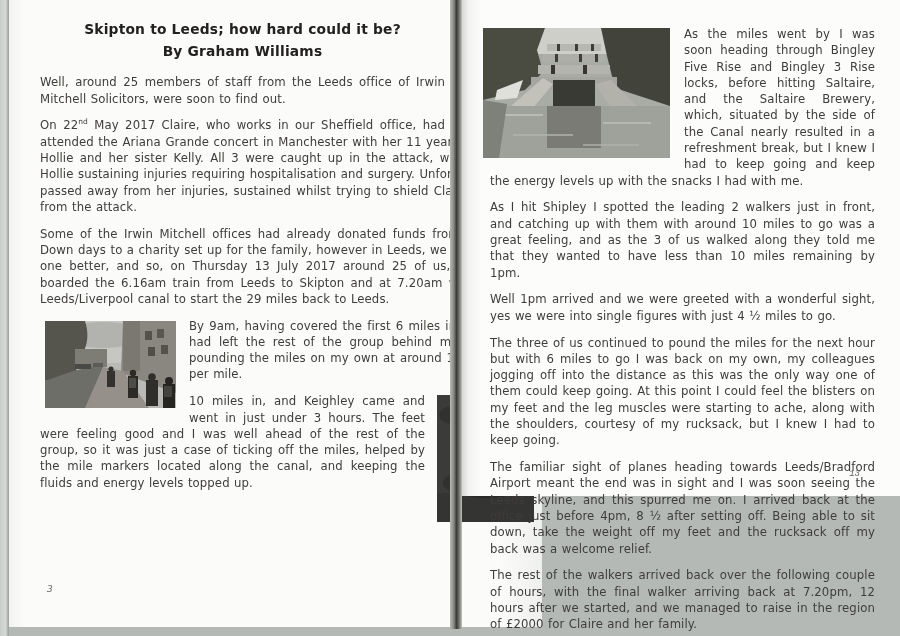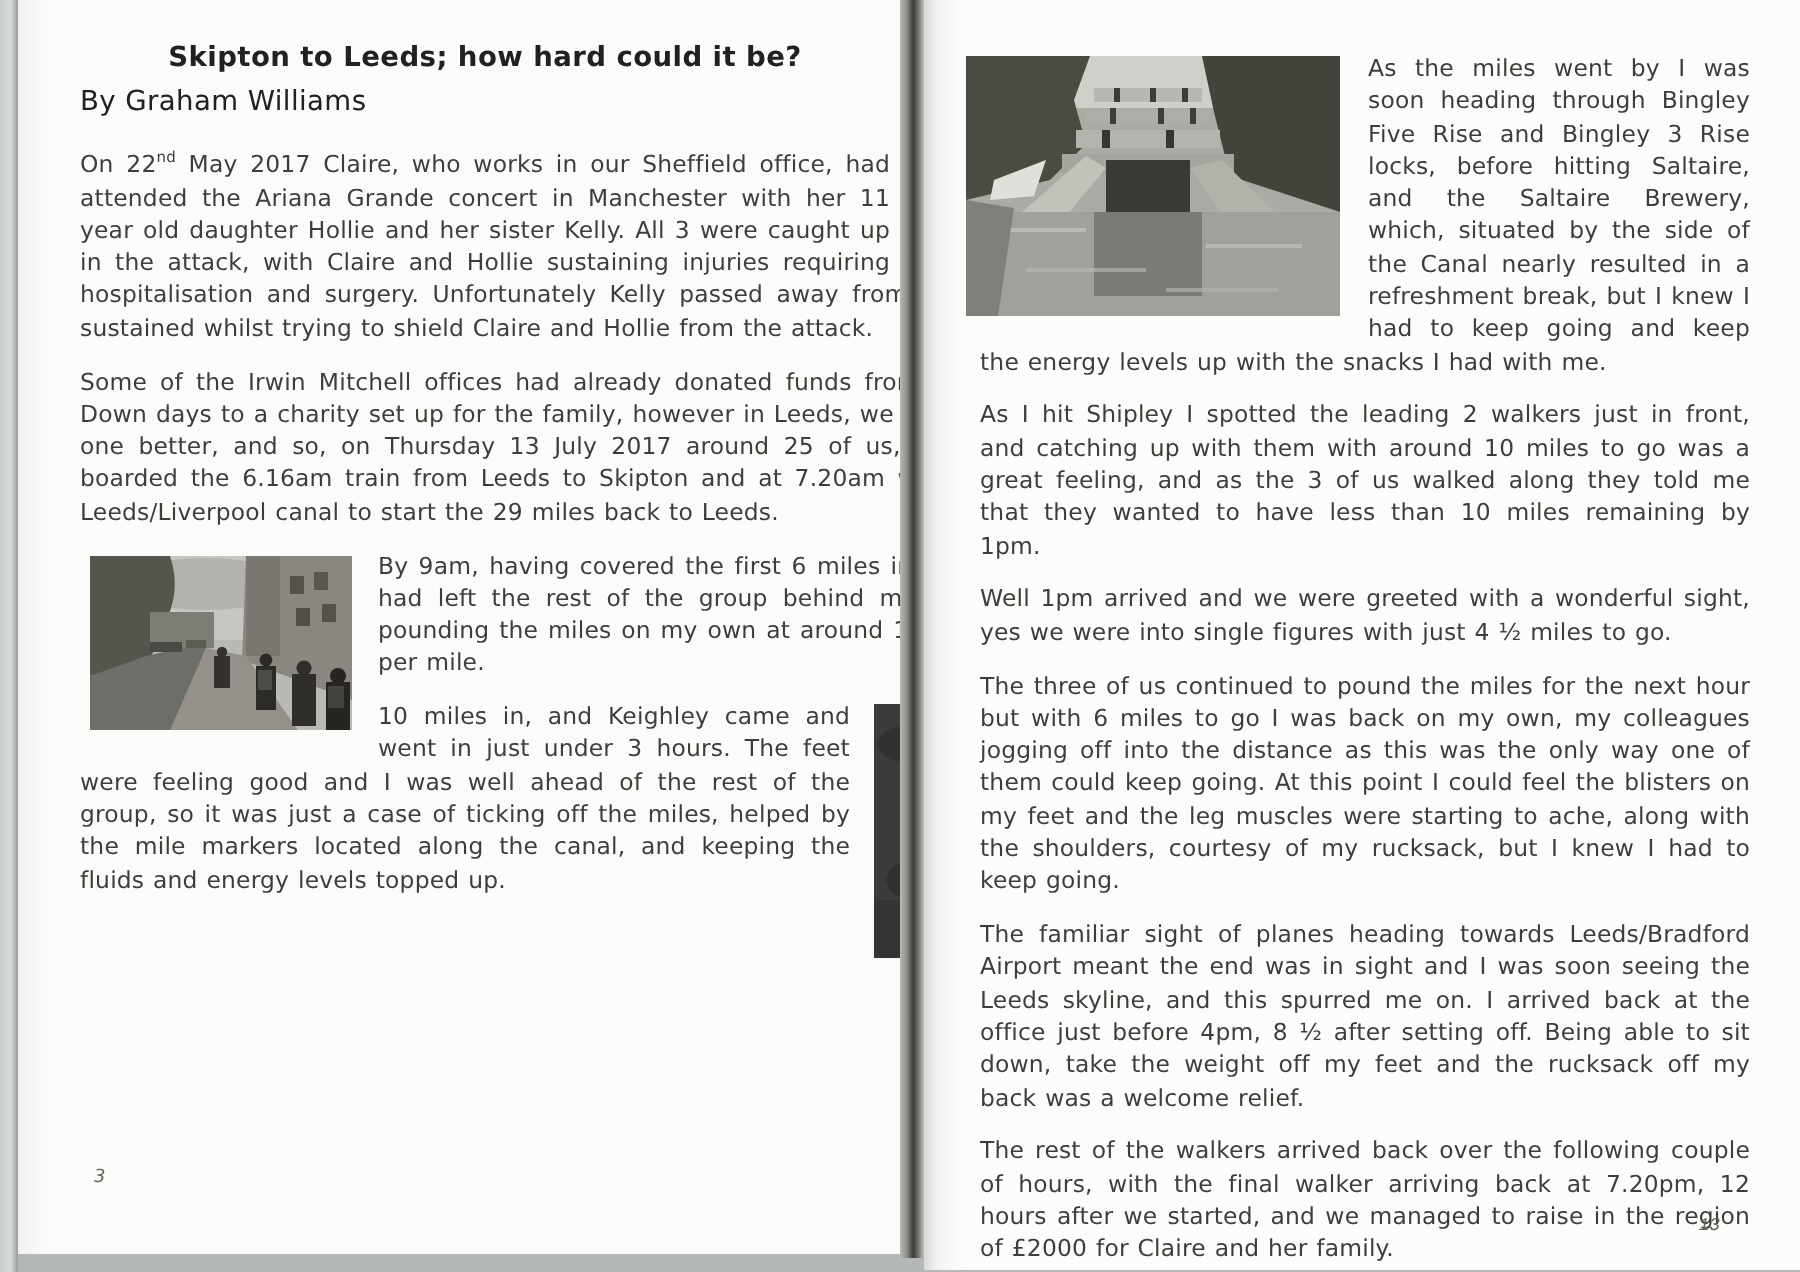--- a/index.html
+++ b/index.html
@@ -10,32 +10,32 @@
   }
   .edge-left{position:absolute;left:0;top:0;width:9px;height:636px;
     background:linear-gradient(to right,#c9cdc9,#d6dad6 60%,#9a9e9a);}
   .page{position:absolute;top:0;background:#fbfbf9;box-sizing:border-box;}
   .page-left{
     left:9px;width:533px;height:627px;
     padding:20px 8px 0 31px;
     background:linear-gradient(to right,#f2f2f0 0px,#fbfbf9 14px,#fbfbf9 92%,#efefed);
   }
   .page-right{
-    left:462px;width:438px;height:635px;
+    left:462px;width:438px;height:496px;
     padding:26px 25px 0 28px;
     background:linear-gradient(to right,#d8d8d6 0px,#f3f3f1 7px,#fcfcfa 20px,#fcfcfa);
   }
   .spine{position:absolute;left:450px;top:0;width:12px;height:629px;
     background:linear-gradient(to right,#b9b9b7,#8a8a86 30%,#3a3a36 55%,#6e6e6a 75%,#c2c2c0);}
   .title{
     font-size:13.8px;font-weight:bold;color:#222120;text-align:center;
     line-height:1.4;letter-spacing:.2px;margin:0 0 4px 0;
   }
   .byline{
-    font-size:13.8px;font-weight:normal;color:#222120;
+    font-size:13.8px;font-weight:bold;color:#222120;text-align:center;
     line-height:1.3;letter-spacing:.2px;margin:0 0 13px 0;
   }
   p.body{
     margin:0 0 10.5px 0;text-align:justify;
     font-size:11.7px;line-height:16.3px;color:#3e3d3b;
     letter-spacing:.1px;word-spacing:.6px;
   }
   sup.ord{font-size:7.5px;vertical-align:super;line-height:0;}
   .photo{display:block;}
   .ph-portrait{float:right;width:79px;height:104px;margin:2px 0 6px 10px;}
@@ -67,20 +67,21 @@
     <rect x="36.5" y="39" width="2.5" height="9" fill="#998f88"></rect>
     <rect x="32" y="53" width="13" height="2.2" rx="1" fill="#776f69"></rect>
     <rect x="31" y="58" width="14" height="12" fill="#a69f99"></rect>
     <path d="M0,104 L0,92 Q14,74 30,70 L38,75 L47,70 Q64,74 79,90 L79,104 Z" fill="#1c1c1a"></path>
     <path d="M30,70 L38,75 L47,70 L44,82 L33,82 Z" fill="#2e2e2c"></path>
   </svg>
 
   <div class="title">Skipton to Leeds; how hard could it be?</div>
   <div class="byline">By Graham Williams</div>
 
+  <p class="body">Well, around 25 members of staff from the Leeds office of Irwin Mitchell Solicitors, were soon to find out.</p>
   <p class="body"><span>On 22</span><sup class="ord">nd</sup><span> May 2017 Claire, who works in our Sheffield office, had attended the Ariana Grande concert in Manchester with her 11 year old daughter Hollie and her sister Kelly. All 3 were caught up in the attack, with Claire and Hollie sustaining injuries requiring hospitalisation and surgery. Unfortunately Kelly passed away from her injuries, sustained whilst trying to shield Claire and Hollie from the attack.</span></p>
   <p class="body">Some of the Irwin Mitchell offices had already donated funds from their Dress Down days to a charity set up for the family, however in Leeds, we decided to go one better, and so, on Thursday 13 July 2017 around 25 of us, and 2 dogs, boarded the 6.16am train from Leeds to Skipton and at 7.20am we joined the Leeds/Liverpool canal to start the 29 miles back to Leeds.</p>
 
   <svg class="photo ph-walkers" viewBox="0 0 131 87">
     <rect width="131" height="87" fill="#b9b9b5"></rect>
     <rect width="131" height="42" fill="#c6c6c2"></rect>
     <ellipse cx="58" cy="14" rx="42" ry="13" fill="#b2b2ae"></ellipse>
     <path d="M0,0 L40,0 Q46,18 37,34 L30,52 L0,60 Z" fill="#55554d"></path>
     <rect x="30" y="28" width="32" height="18" fill="#7d7d75"></rect>
     <path d="M78,0 L131,0 L131,72 L76,52 Z" fill="#8a8781"></path>

